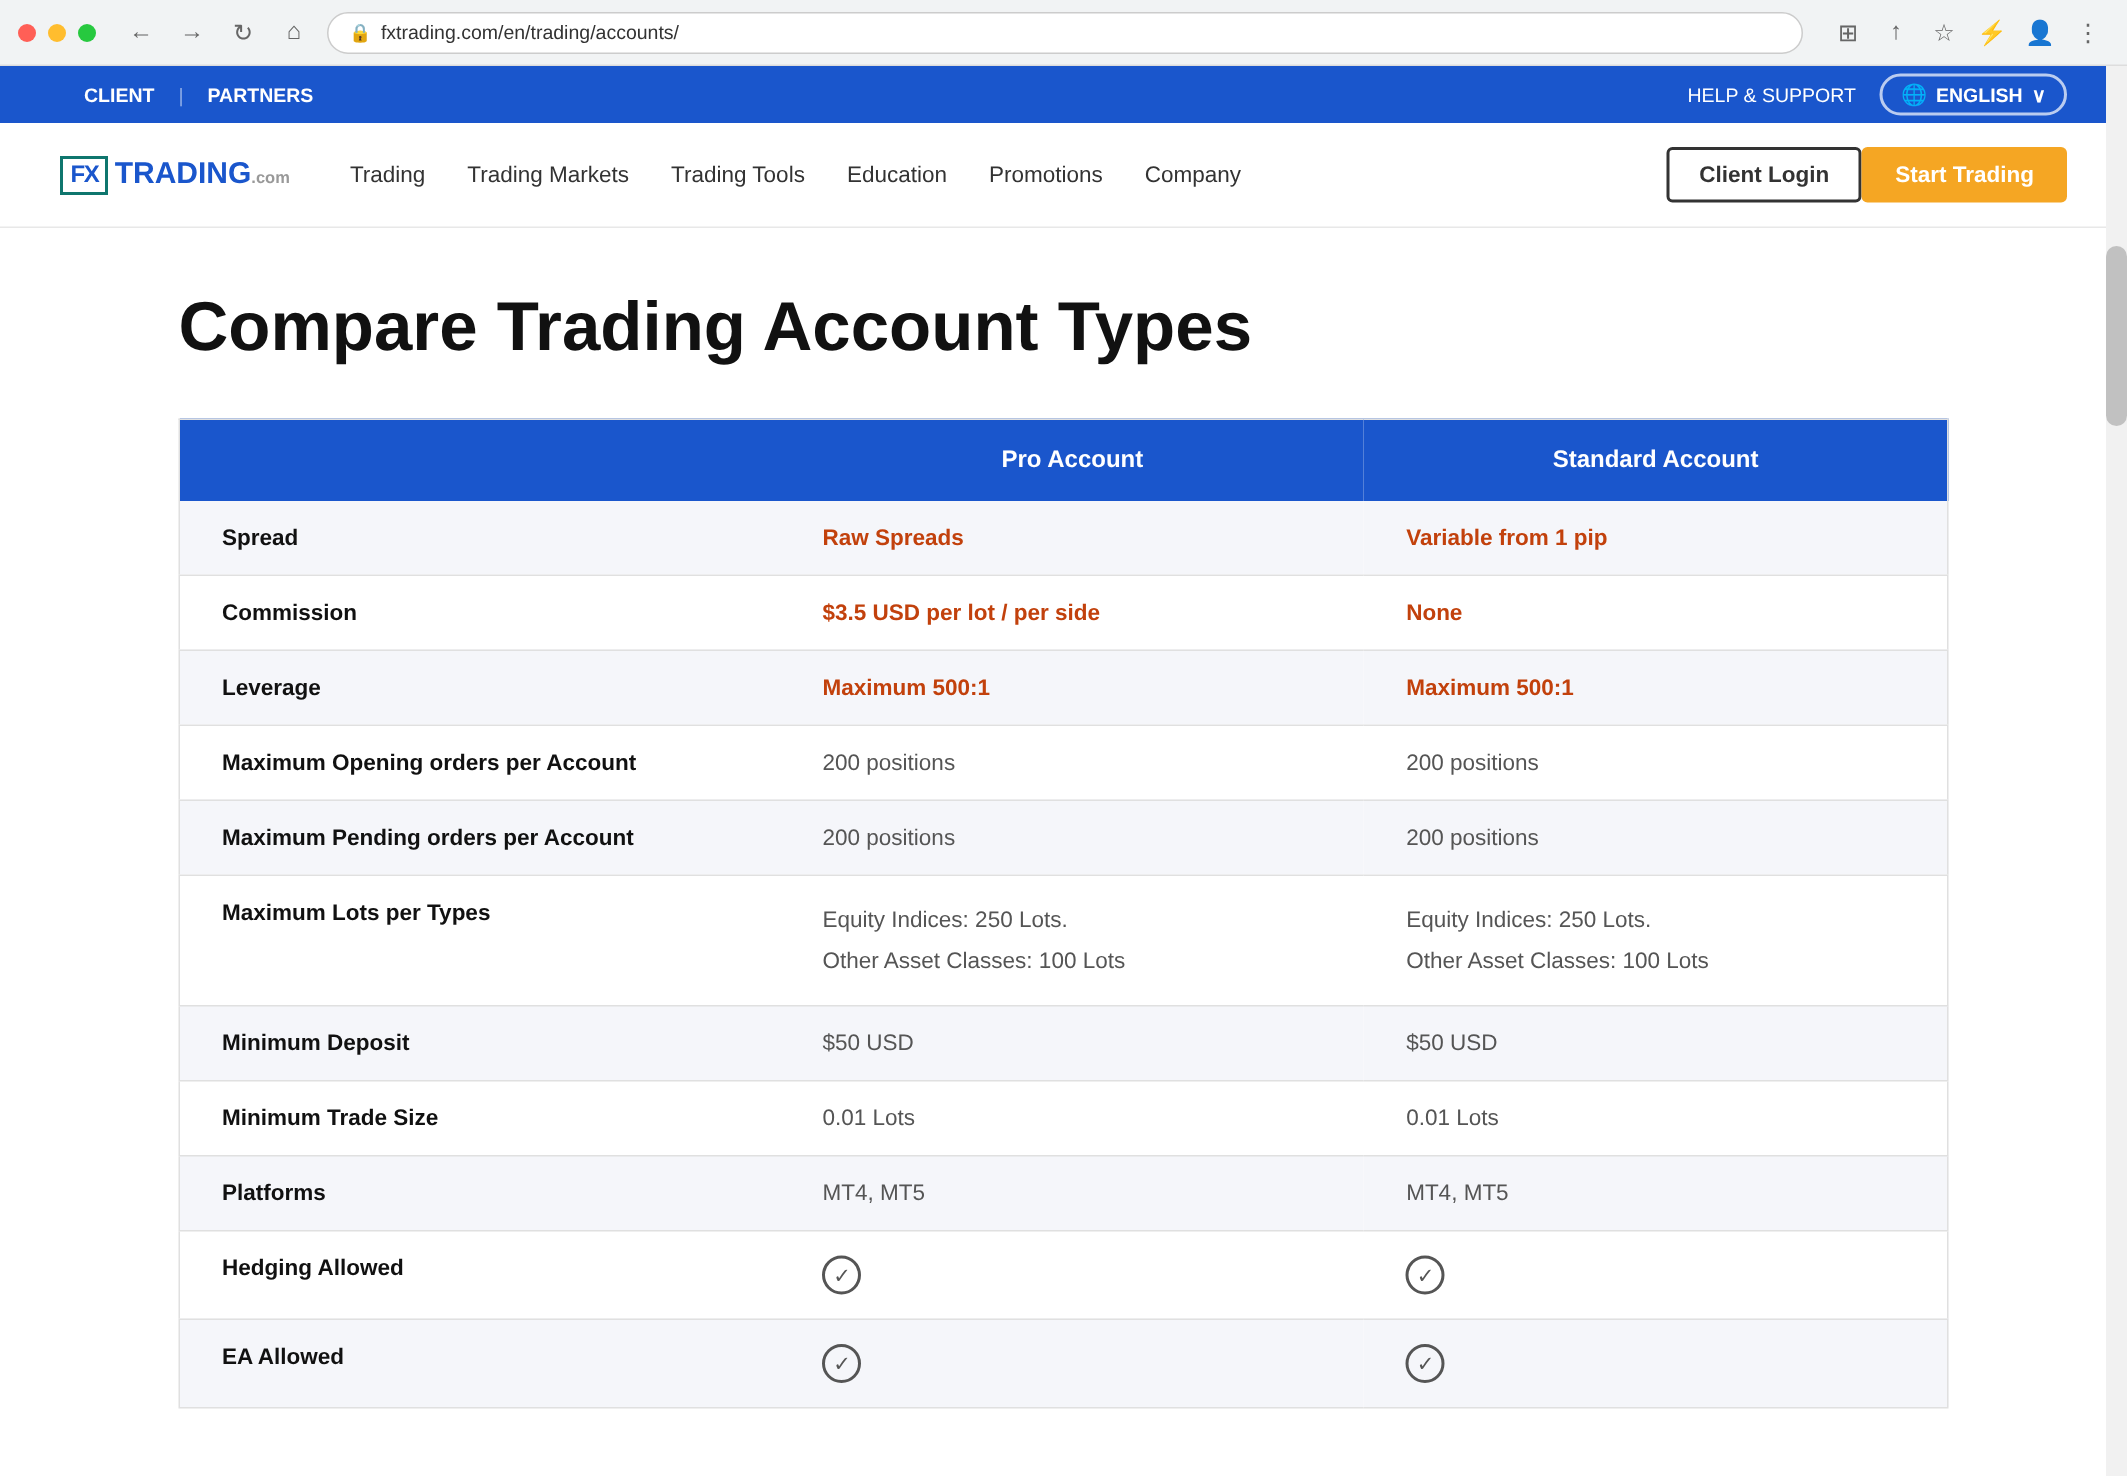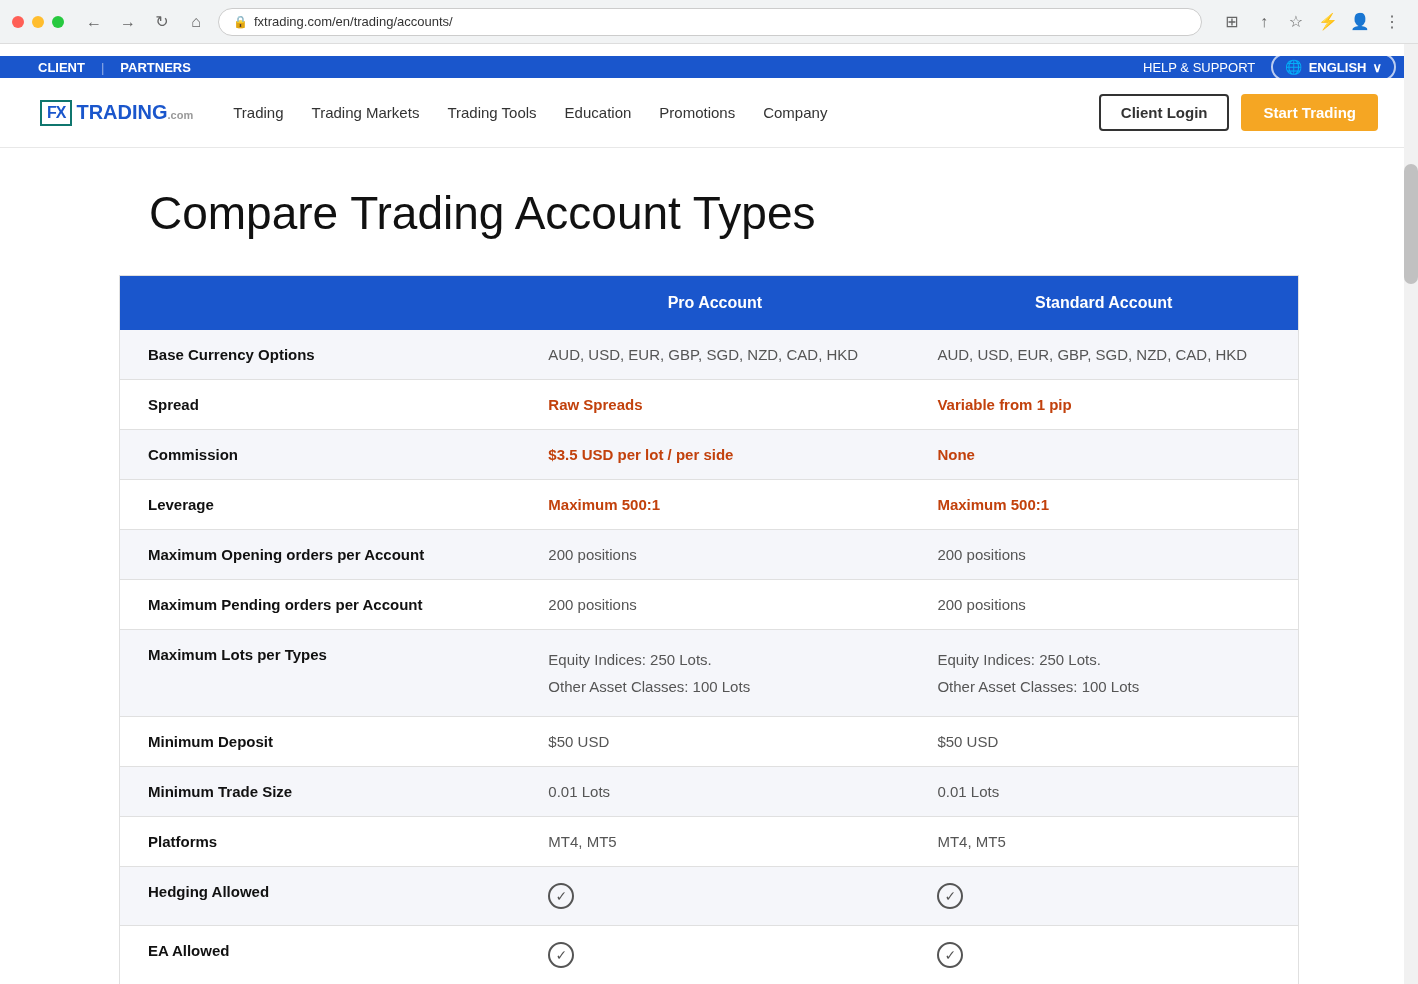--- a/index.html
+++ b/index.html
@@ -5,24 +5,23 @@
     * { box-sizing: border-box; margin: 0; padding: 0; }
     body { font-family: Arial, sans-serif; font-size: 14px; color: #333; background: #fff; min-width: 1418px; }
 
     
     .top-bar {
       background: #1a56cc;
       color: #fff;
       display: flex;
       align-items: center;
       justify-content: space-between;
-      padding: 0 22px;
-      height: 22px;
+      padding: 0 40px;
+      height: 38px;
       font-size: 13px;
-      margin-top: 12px;
     }
     .top-bar-left { display: flex; align-items: center; gap: 0; }
     .top-bar-left .tb-link {
       color: #fff;
       text-decoration: none;
       padding: 0 16px;
       font-weight: 600;
       font-size: 13px;
       cursor: pointer;
     }
@@ -62,21 +61,21 @@
     }
     .logo-trading { font-size: 20px; font-weight: 700; color: #1a56cc; text-align: right; }
     .logo-com { font-size: 11px; color: #999; }
     .nav-links { display: flex; align-items: center; gap: 28px; flex: 1; }
     .nav-link {
       color: #333;
       text-decoration: none;
       font-size: 15px;
       cursor: pointer;
     }
-    .nav-actions { display: flex; gap: 12px; }
+    .nav-actions { display: flex; }
     .btn-login {
       border: 2px solid #333;
       background: #fff;
       color: #333;
       padding: 8px 20px;
       font-size: 15px;
       font-weight: 600;
       cursor: pointer;
       border-radius: 4px;
     }
@@ -138,25 +137,24 @@
     }
 
     
     .main-content {
       padding: 40px 60px;
       max-width: 1300px;
       margin: 0 auto;
     }
     .page-title {
       font-size: 46px;
-      font-weight: 400;
+      font-weight: 700;
       color: #111;
       margin-bottom: 36px;
       line-height: 1.1;
-      margin-left: 30px;
     }
 
     
     .comparison-table {
       width: 100%;
       border-collapse: collapse;
       border: 1px solid #e0e0e0;
     }
     .comparison-table thead tr {
       background: #1a56cc;
@@ -291,25 +289,20 @@
 
   <table class="comparison-table">
     <thead>
       <tr>
         <th></th>
         <th>Pro Account</th>
         <th>Standard Account</th>
       </tr>
     </thead>
     <tbody id="table-body">
-    <tr>
-          <td>Base Currency Options</td>
-          <td style="color: rgb(85, 85, 85);">AUD, USD, EUR, GBP, SGD, NZD, CAD, HKD</td>
-          <td style="color: rgb(85, 85, 85);">AUD, USD, EUR, GBP, SGD, NZD, CAD, HKD</td>
-        </tr>
         <tr>
           <td>Spread</td>
           <td><span class="text-blue">Raw Spreads</span></td>
           <td><span class="text-blue">Variable from 1 pip</span></td>
         </tr>
         <tr>
           <td>Commission</td>
           <td><span class="text-blue">$3.5 USD per lot / per side</span></td>
           <td><span class="text-blue">None</span></td>
         </tr>

